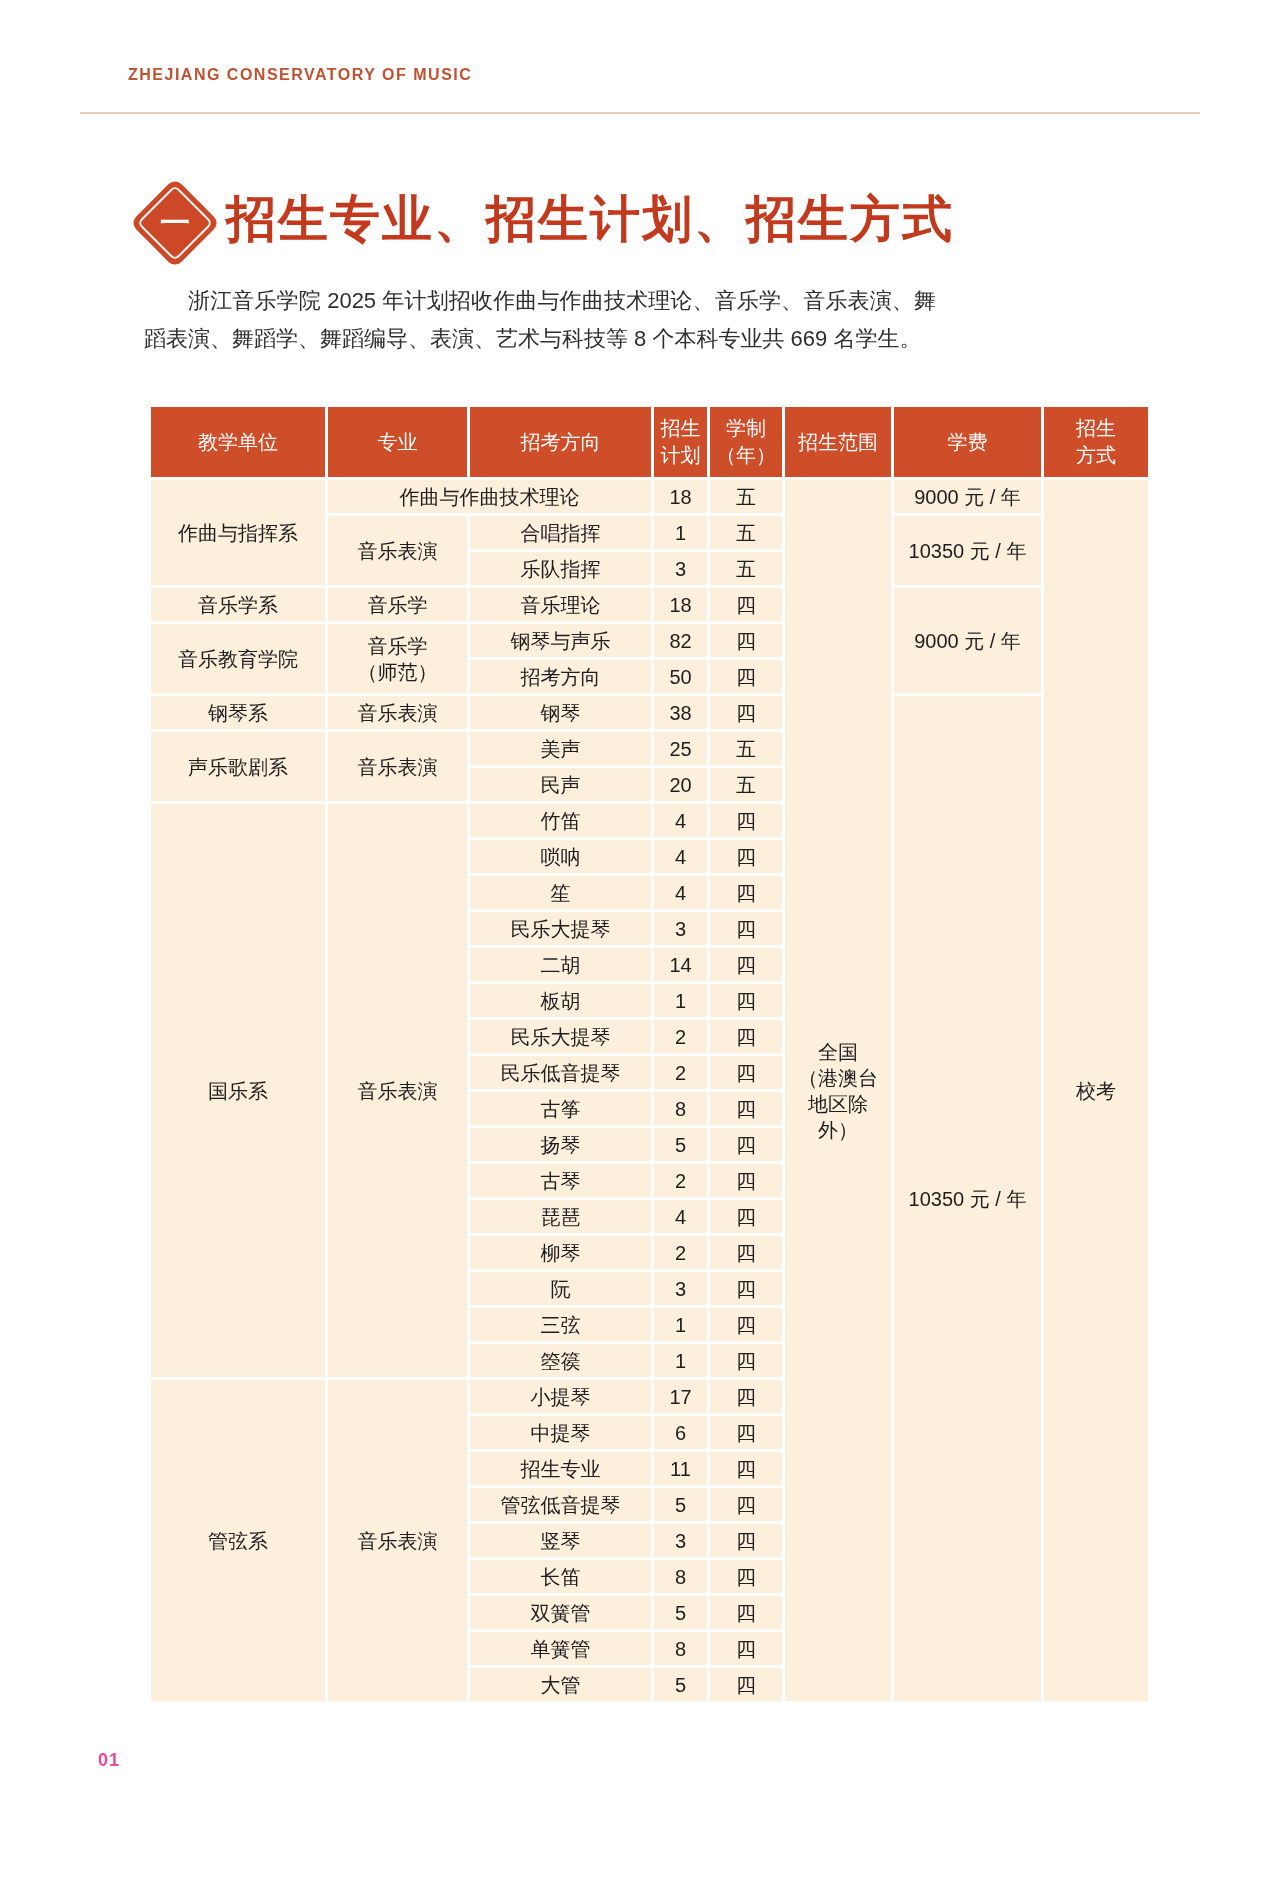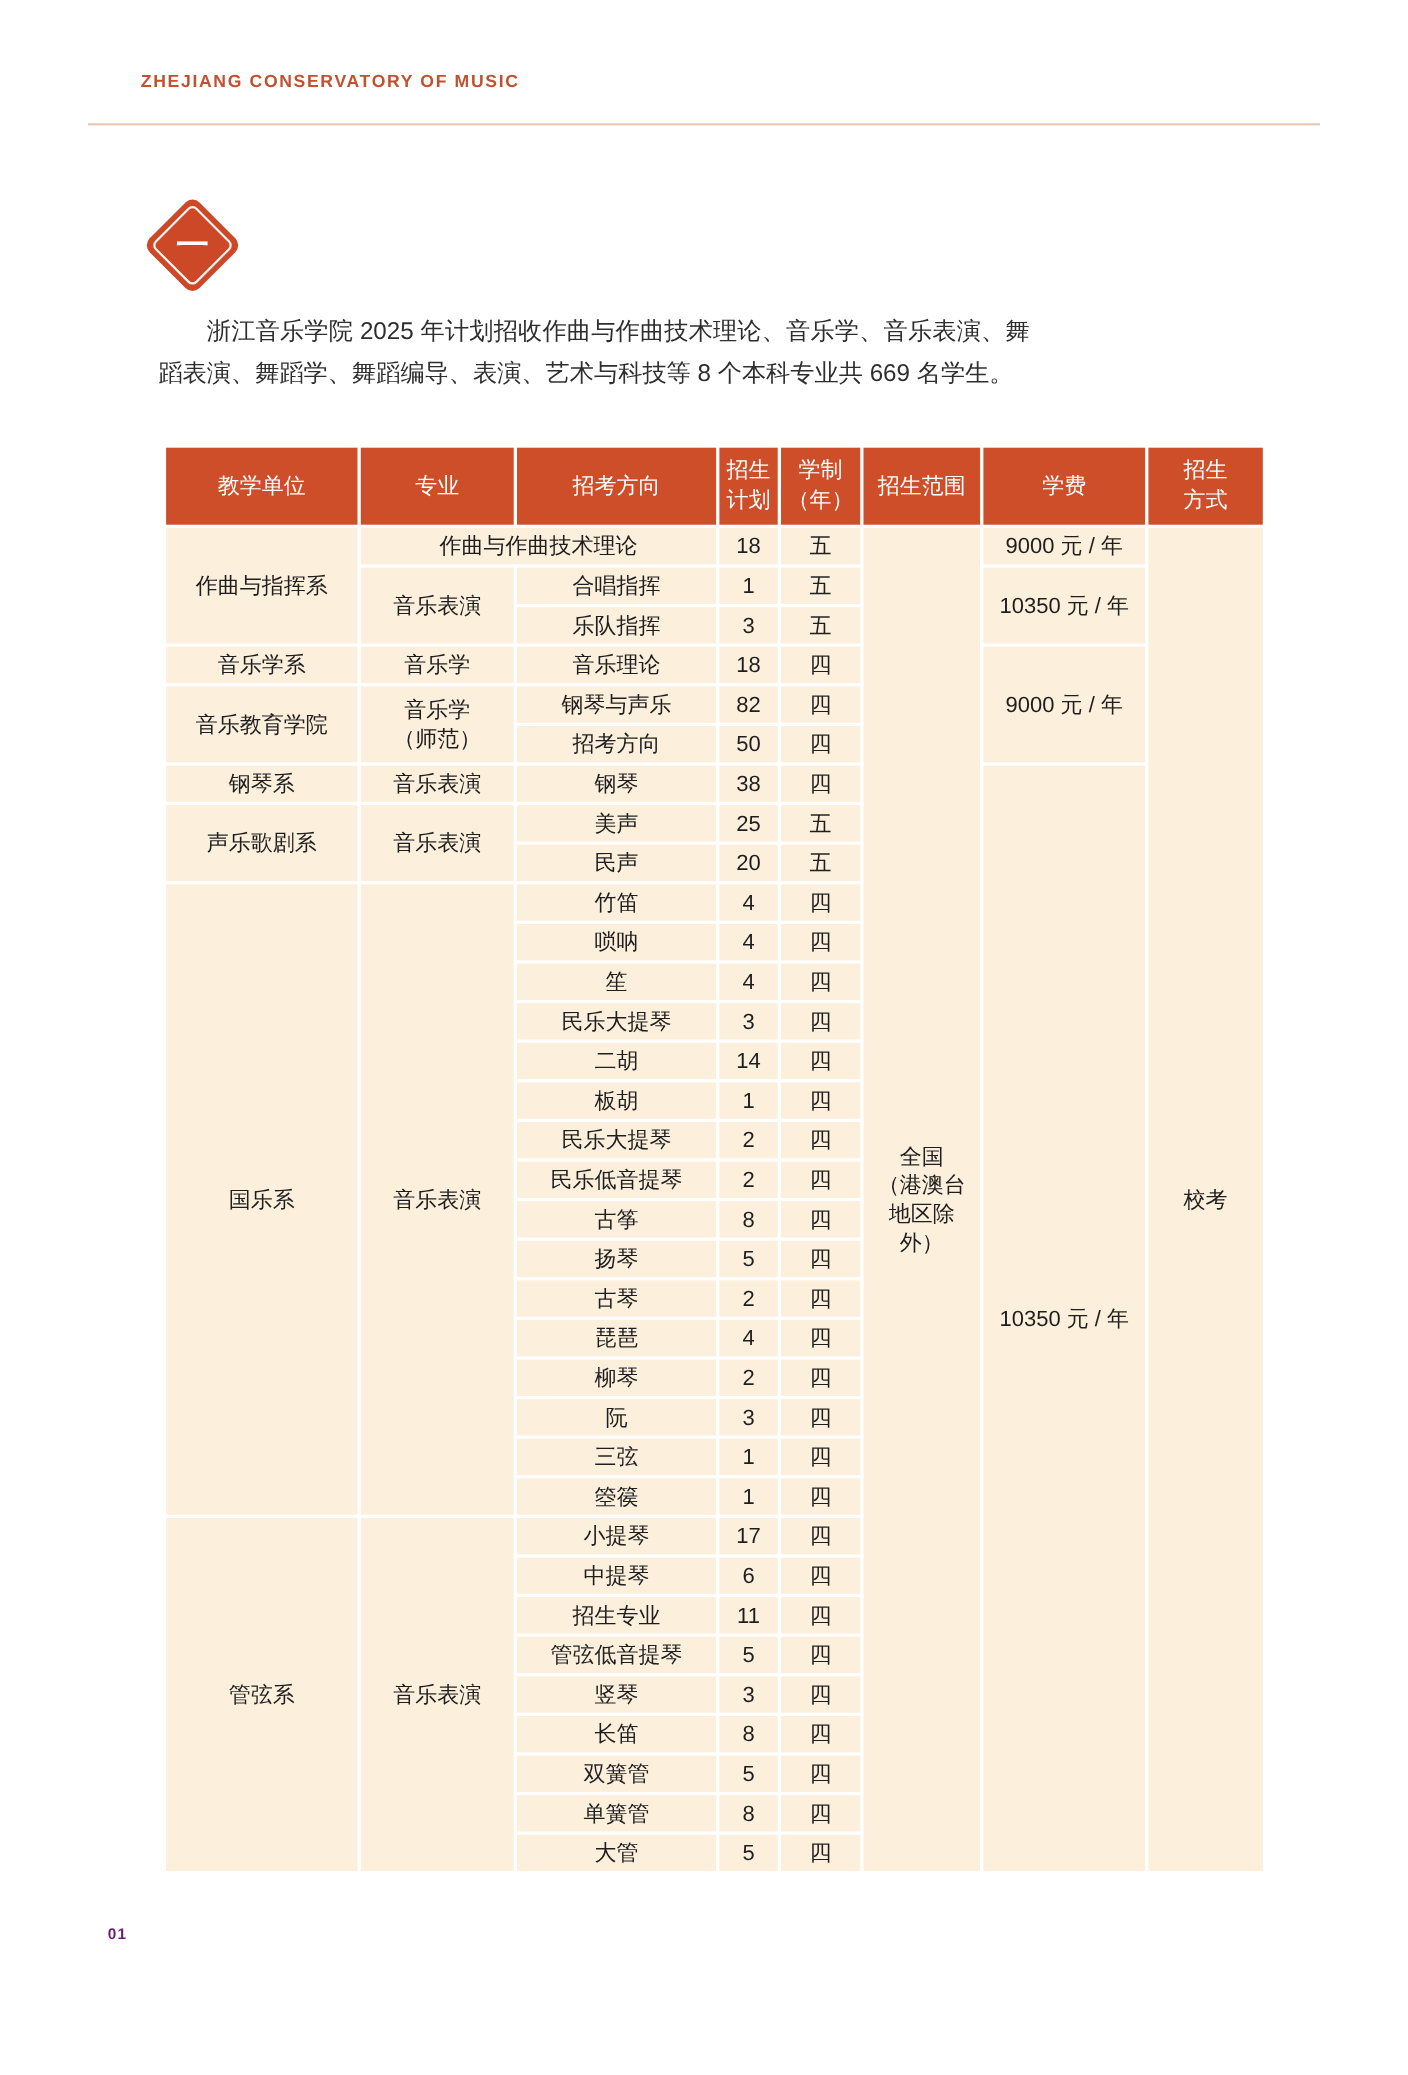--- a/index.html
+++ b/index.html
@@ -50,35 +50,36 @@
     white-space:pre-line;padding:8px 1px;height:50px;
   }
   table.adm td{
     background:#fcefdc;color:#1e1e1e;
     font-size:20px;line-height:26px;text-align:center;vertical-align:middle;
     white-space:pre-line;padding:2px 3px;height:29px;overflow:hidden;
   }
   
   .page-num{
     position:absolute;left:98px;top:1750px;
-    font-size:14px;font-weight:600;color:#701a75;letter-spacing:1px;
+    font-size:18px;font-weight:600;color:#ec4899;letter-spacing:1px;
   }
 </style>
 </head>
 <body>
 
 <div class="page">
 
   <div class="brand">ZHEJIANG CONSERVATORY OF MUSIC</div>
   <div class="brand-rule"></div>
 
   <div class="section-badge">
     <div class="diamond"></div>
     <div class="badge-num">一</div>
   </div>
+  <div class="section-title">招生专业、招生计划、招生方式</div>
 
   <div class="intro">浙江音乐学院 2025 年计划招收作曲与作曲技术理论、音乐学、音乐表演、舞蹈表演、舞蹈学、舞蹈编导、表演、艺术与科技等 8 个本科专业共 669 名学生。</div>
 
   <table class="adm">
     <colgroup>
       <col style="width:174px">
         <col style="width:139px">
         <col style="width:181px">
       <col style="width:53px">
         <col style="width:72px">

